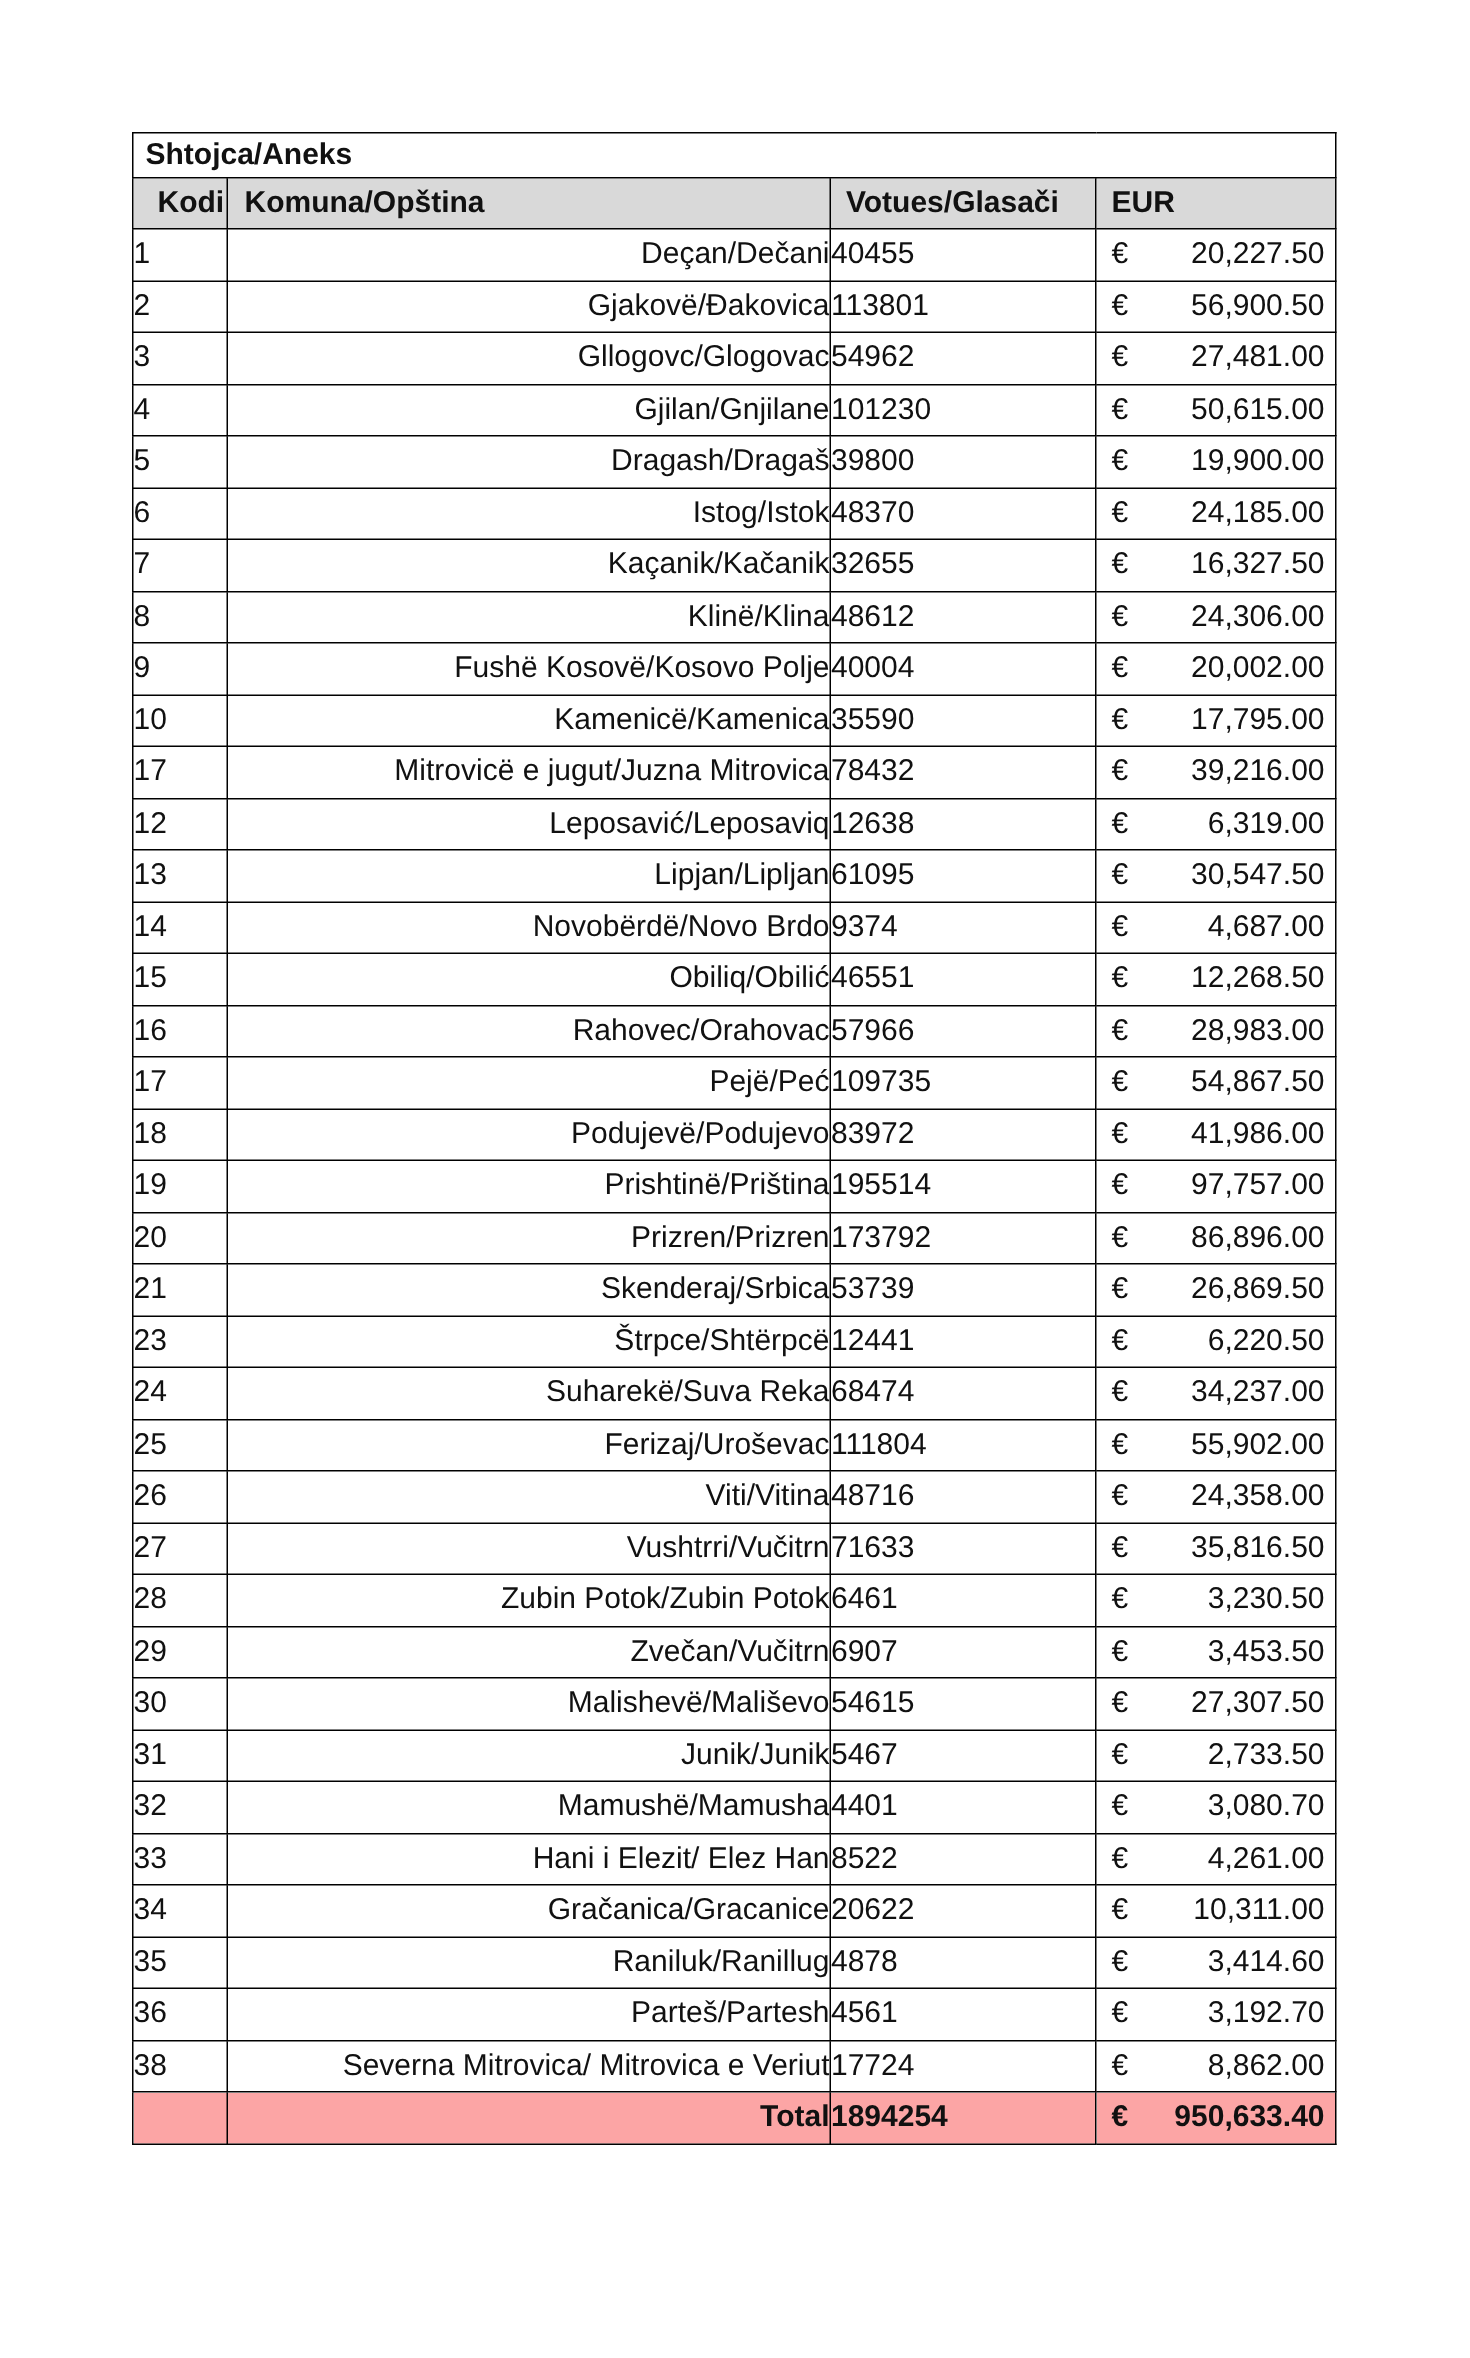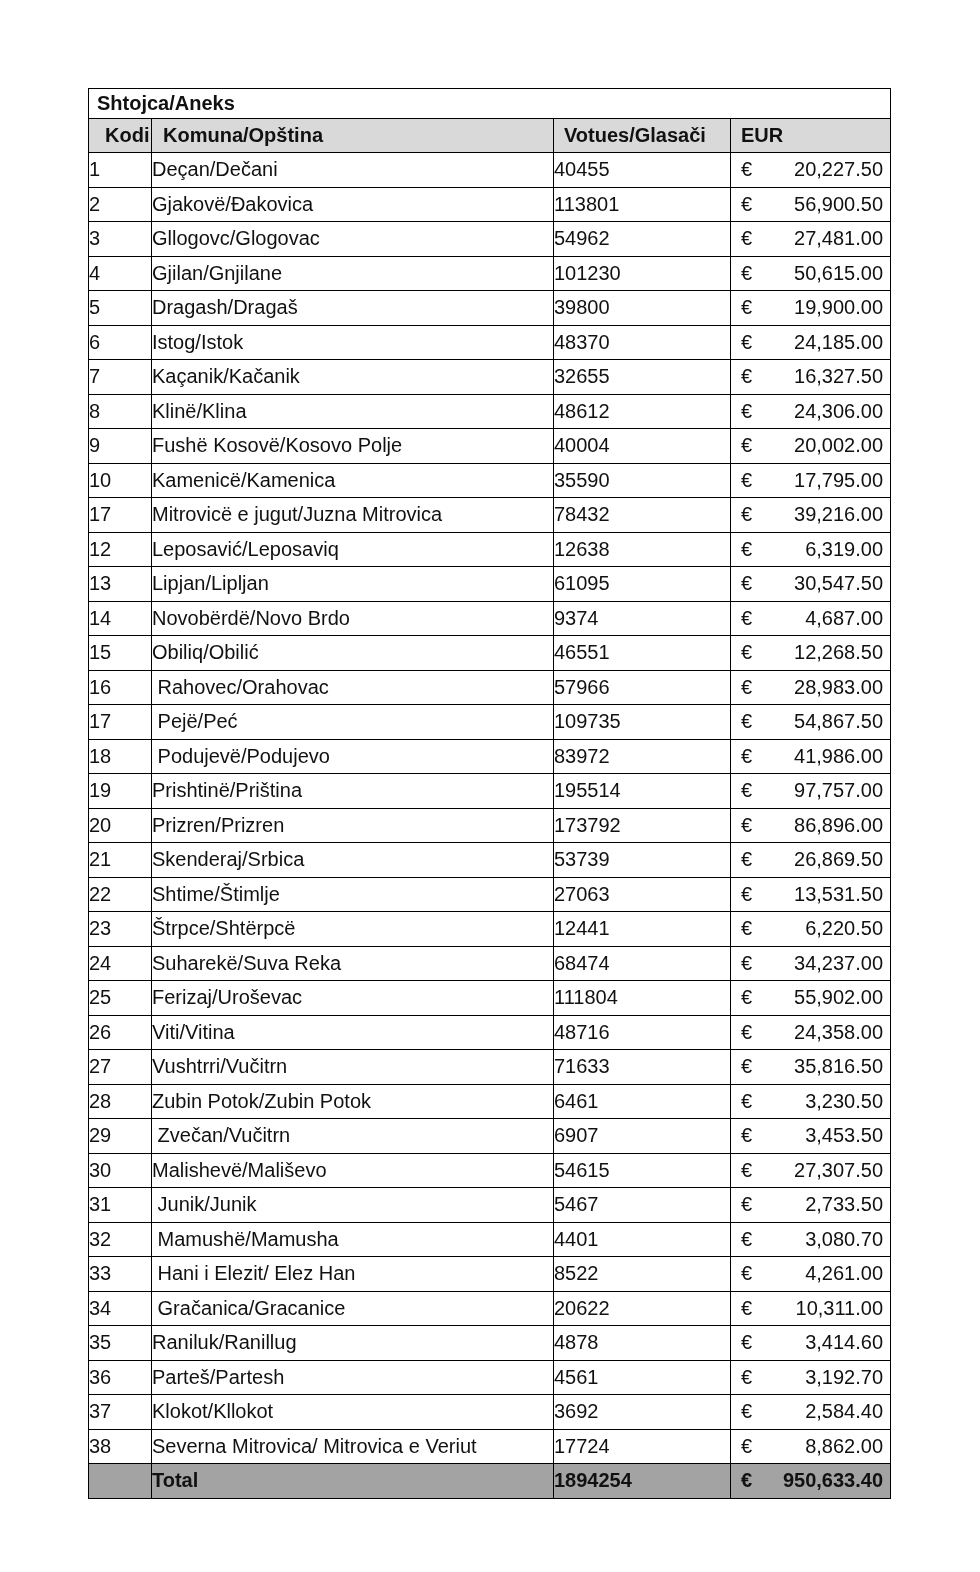--- a/index.html
+++ b/index.html
@@ -43,29 +43,29 @@
     font-weight: bold;
     text-align: left;
     font-size: 20px;
   }
   tr.header-row th.kodi-h { padding-left: 16px; }
   tr.header-row th.name-h { padding-left: 11px; }
   tr.header-row th.votes-h { padding-left: 10px; }
   tr.header-row th.eur-h { padding-left: 10px; }
   tbody td { height: 33.5px; }
   td.kodi { padding-left: 8px; }
-  td.name { padding-left: 11px; white-space: pre; }
+  td.name { padding-left: 11px; white-space: pre; text-align: right; }
   td.votes { padding-left: 10px; margin-left: 12px; }
   td.eur-cell .eur-wrap {
     display: flex;
     justify-content: space-between;
     align-items: center;
     padding: 0 7px 0 10px;
   }
-  tfoot td { height: 33.5px; background: #a3a3a3; font-weight: bold; }
+  tfoot td { height: 33.5px; background: #fca5a5; font-weight: bold; }
 </style>
 </head>
 <body>
 
 <div class="page">
   <table class="annex-table">
     <colgroup>
       <col style="width:63px">
       <col style="width:402px">
       <col style="width:177px">
@@ -328,31 +328,20 @@
     <td class="name">Skenderaj/Srbica</td>
     <td class="votes">53739</td>
     <td class="eur-cell">
       <div class="eur-wrap">
         <span>€</span>
         <span class="amt">26,869.50</span>
       </div>
     </td>
   </tr>
 
-  <tr>
-    <td class="kodi">22</td>
-    <td class="name">Shtime/Štimlje</td>
-    <td class="votes">27063</td>
-    <td class="eur-cell">
-      <div class="eur-wrap">
-        <span>€</span>
-        <span class="amt">13,531.50</span>
-      </div>
-    </td>
-  </tr>
 
   <tr>
     <td class="kodi">23</td>
     <td class="name">Štrpce/Shtërpcë</td>
     <td class="votes">12441</td>
     <td class="eur-cell">
       <div class="eur-wrap">
         <span>€</span>
         <span class="amt">6,220.50</span>
       </div>
@@ -508,31 +497,20 @@
     <td class="name">Parteš/Partesh</td>
     <td class="votes">4561</td>
     <td class="eur-cell">
       <div class="eur-wrap">
         <span>€</span>
         <span class="amt">3,192.70</span>
       </div>
     </td>
   </tr>
 
-  <tr>
-    <td class="kodi">37</td>
-    <td class="name">Klokot/Kllokot</td>
-    <td class="votes">3692</td>
-    <td class="eur-cell">
-      <div class="eur-wrap">
-        <span>€</span>
-        <span class="amt">2,584.40</span>
-      </div>
-    </td>
-  </tr>
 
   <tr>
     <td class="kodi">38</td>
     <td class="name">Severna Mitrovica/ Mitrovica e Veriut</td>
     <td class="votes">17724</td>
     <td class="eur-cell">
       <div class="eur-wrap">
         <span>€</span>
         <span class="amt">8,862.00</span>
       </div>

